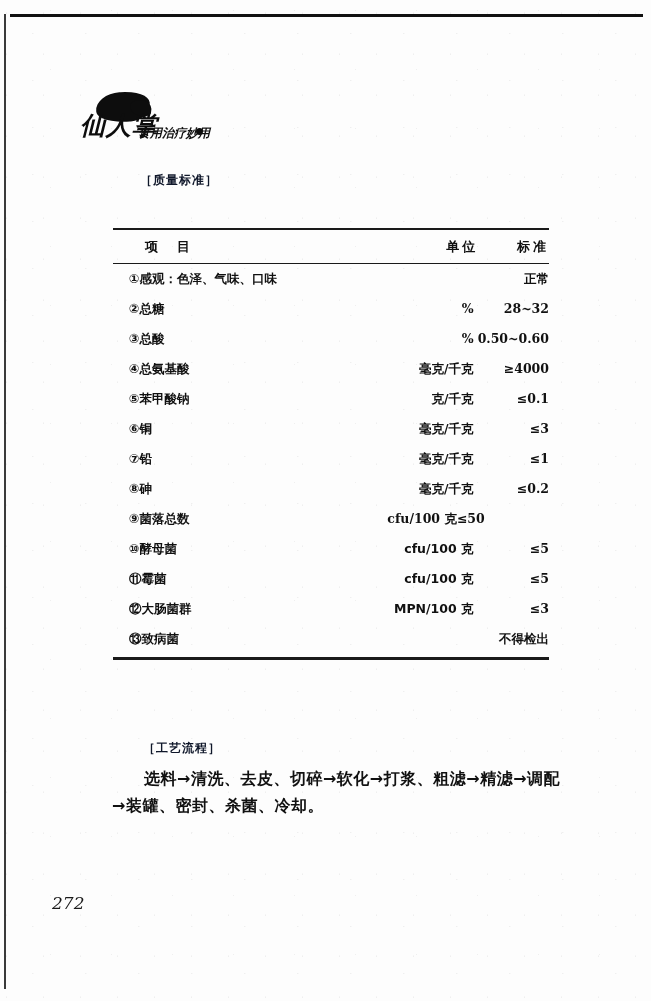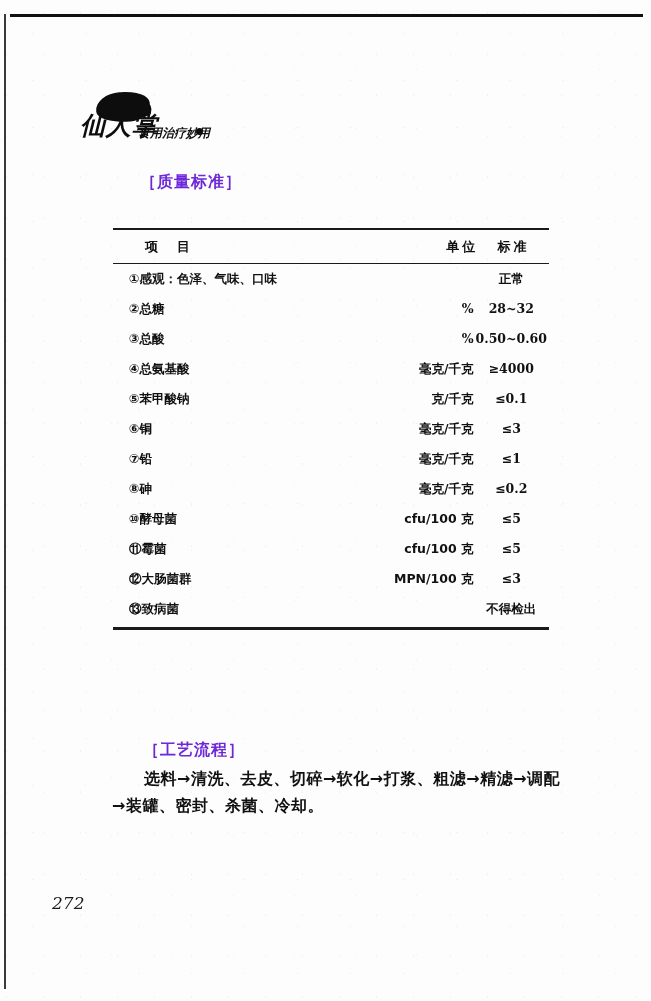--- a/index.html
+++ b/index.html
@@ -104,23 +104,23 @@
     width: 7px;
     height: 7px;
     background: #0d0d0d;
     border-radius: 50%;
   }
 
   
   .bracket-heading {
     position: absolute;
     font-family: "DejaVu Sans", "Liberation Sans", sans-serif;
-    font-size: 16px;
-    font-weight: bold;
-    color: #6d28d9;
+    font-size: 12px;
+    font-weight: bold;
+    color: #0f172a;
     letter-spacing: 1px;
     white-space: nowrap;
   }
   #quality-heading { left: 140px; top: 172px; }
   #process-heading { left: 143px; top: 740px; }
 
   
   #spec-table {
     position: absolute;
     left: 113px;
@@ -154,21 +154,21 @@
     height: 32px;
     font-size: 13px;
     letter-spacing: 3px;
   }
   table.spec tbody tr {
     height: 30px;
     margin-top: 32px;
   }
   .col-item   { width: 250px; text-align: left;   padding-left: 16px !important; }
   .col-unit   { width: 110px; text-align: right; }
-  .col-std    { width: 76px;  text-align: center; }
+  .col-std    { width: 76px;  text-align: right; }
   th.col-item { text-align: left; padding-left: 32px !important; }
   .cell-item {
     white-space: nowrap;
   }
   .cell-unit, .cell-std {
     white-space: nowrap;
     font-family: "DejaVu Serif", "Liberation Serif", serif;
   }
   .cell-unit.cjk, .cell-std.cjk {
     font-family: "DejaVu Sans", "Liberation Sans", sans-serif;
@@ -286,20 +286,24 @@
             <td class="col-item"><span class="cell-item">⑦铅</span></td>
             <td class="col-unit"><span class="cell-unit cjk">毫克/千克</span></td>
             <td class="col-std"><span class="cell-std">≤1</span></td>
           </tr>
           <tr>
             <td class="col-item"><span class="cell-item">⑧砷</span></td>
             <td class="col-unit"><span class="cell-unit cjk">毫克/千克</span></td>
             <td class="col-std"><span class="cell-std">≤0.2</span></td>
           </tr>
           <tr>
+            <td class="col-item"><span class="cell-item">⑨菌落总数</span></td>
+            <td colspan="2" style="text-align: center; padding-right: 44px;"><span class="cell-unit-wide">cfu/100 克≤50</span></td>
+          </tr>
+          <tr>
             <td class="col-item"><span class="cell-item">⑩酵母菌</span></td>
             <td class="col-unit"><span class="cell-unit cjk">cfu/100 克</span></td>
             <td class="col-std"><span class="cell-std">≤5</span></td>
           </tr>
           <tr>
             <td class="col-item"><span class="cell-item">⑪霉菌</span></td>
             <td class="col-unit"><span class="cell-unit cjk">cfu/100 克</span></td>
             <td class="col-std"><span class="cell-std">≤5</span></td>
           </tr>
           <tr>

